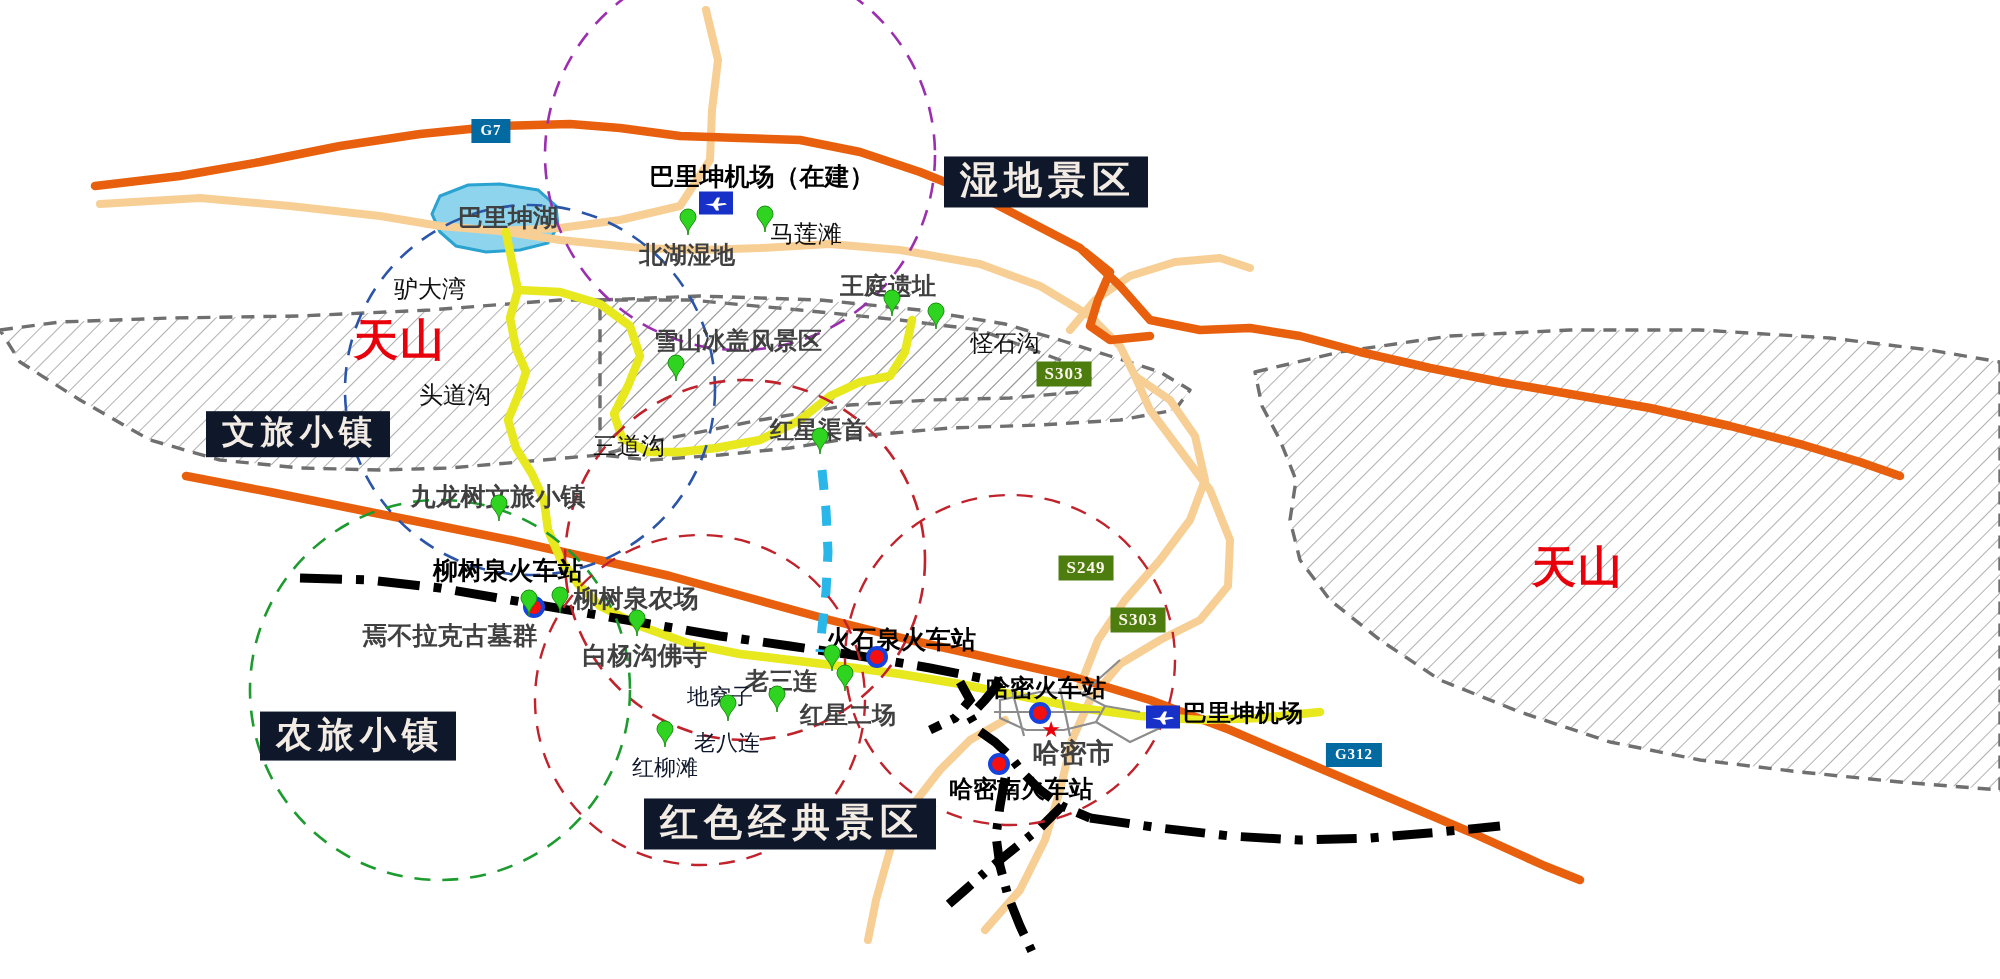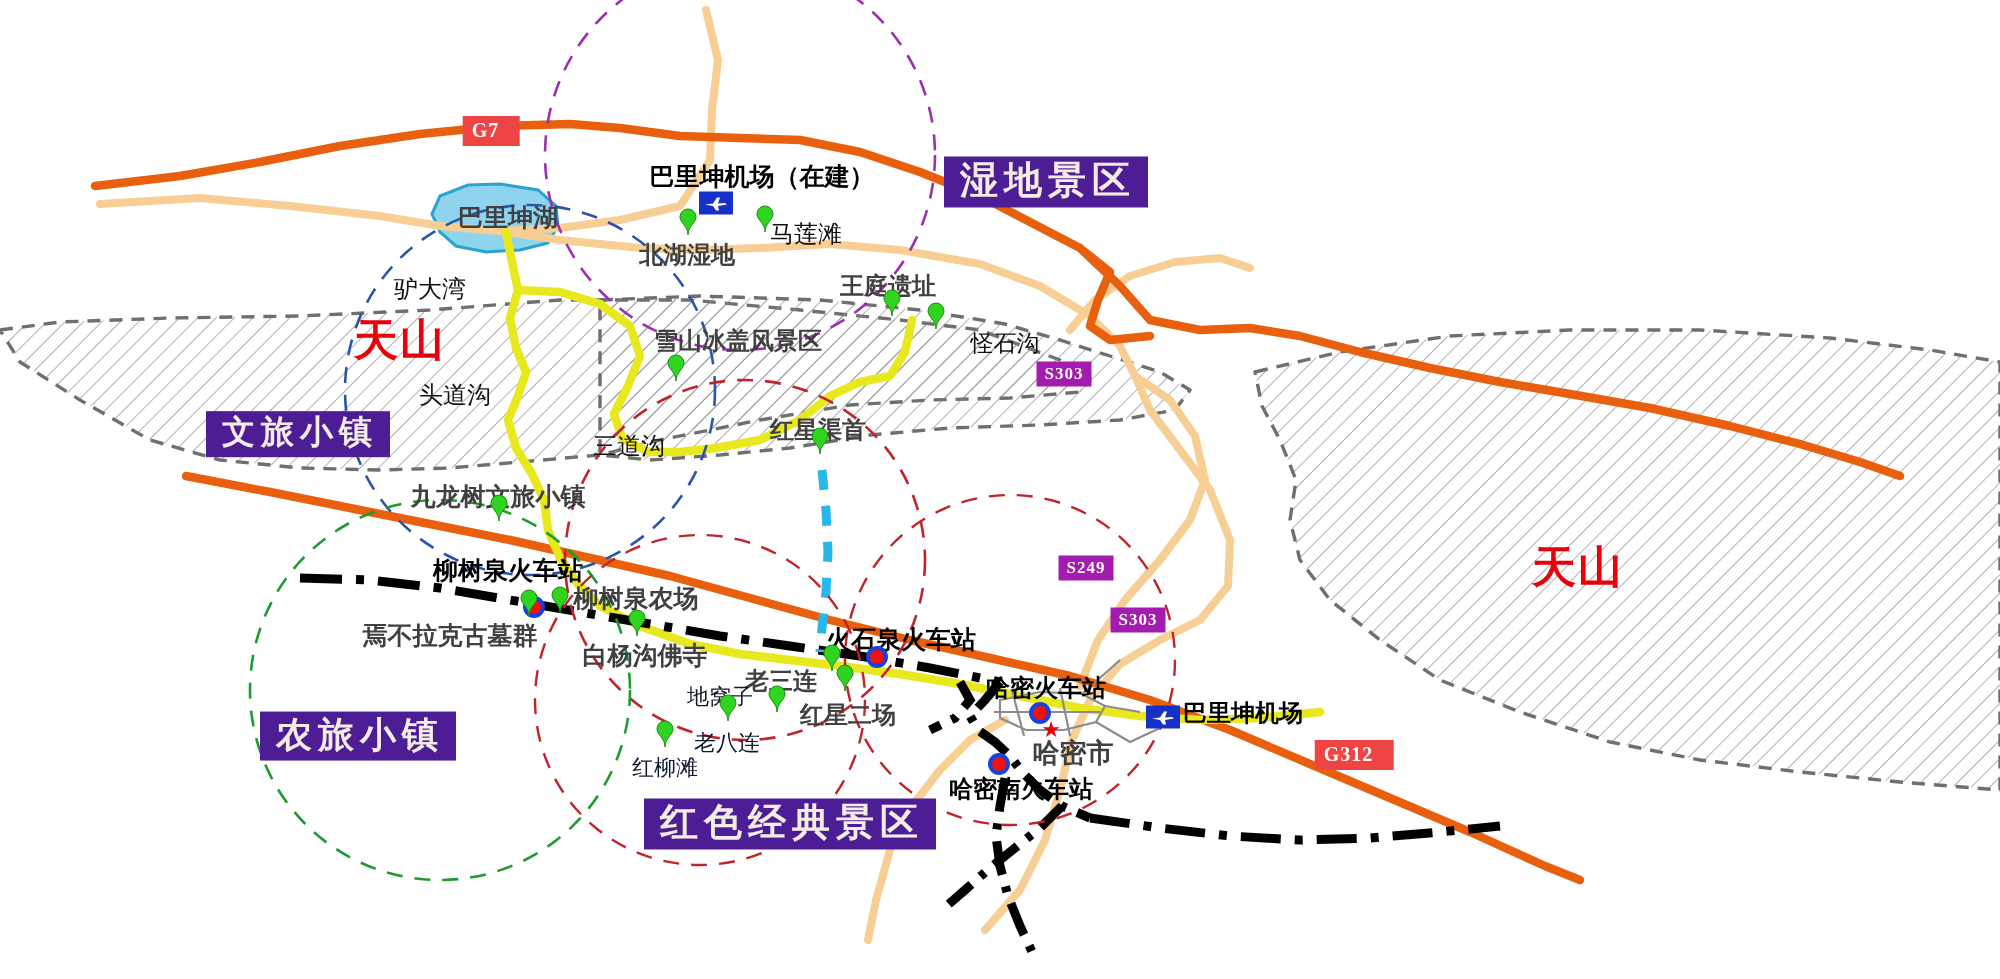--- a/index.html
+++ b/index.html
@@ -48,45 +48,45 @@
   }
   .lbl-bigred {
     color: #e8000a;
     font-weight: bold;
     font-family: "Liberation Serif", "DejaVu Serif", serif;
     letter-spacing: 2px;
   }
   .zone-banner {
     position: absolute;
     transform: translate(-50%, -50%);
-    background: #4c1d95;
+    background: #0f172a;
     color: #f2ece4;
     font-family: "Liberation Serif", "DejaVu Serif", serif;
     font-weight: bold;
     letter-spacing: 6px;
     padding: 4px 12px 6px 16px;
     white-space: nowrap;
     line-height: 1.08;
   }
   .shield-g {
     position: absolute;
     transform: translate(-50%, -50%);
-    background: #ef4444;
+    background: #0369a1;
     color: #ffffff;
     font-family: "Liberation Serif", "DejaVu Serif", serif;
-    font-size: 20px;
-    font-weight: bold;
-    padding: 3px 20px 4px 9px;
+    font-size: 15px;
+    font-weight: bold;
+    padding: 3px 9px 4px 9px;
     letter-spacing: 1px;
     white-space: nowrap;
   }
   .shield-s {
     position: absolute;
     transform: translate(-50%, -50%);
-    background: #a21caf;
+    background: #4d7c0f;
     color: #fdf6ec;
     font-family: "Liberation Serif", "DejaVu Serif", serif;
     font-size: 17px;
     font-weight: bold;
     padding: 2px 8px 3px 8px;
     letter-spacing: 1px;
     white-space: nowrap;
   }
   .airport-icon {
     position: absolute;

